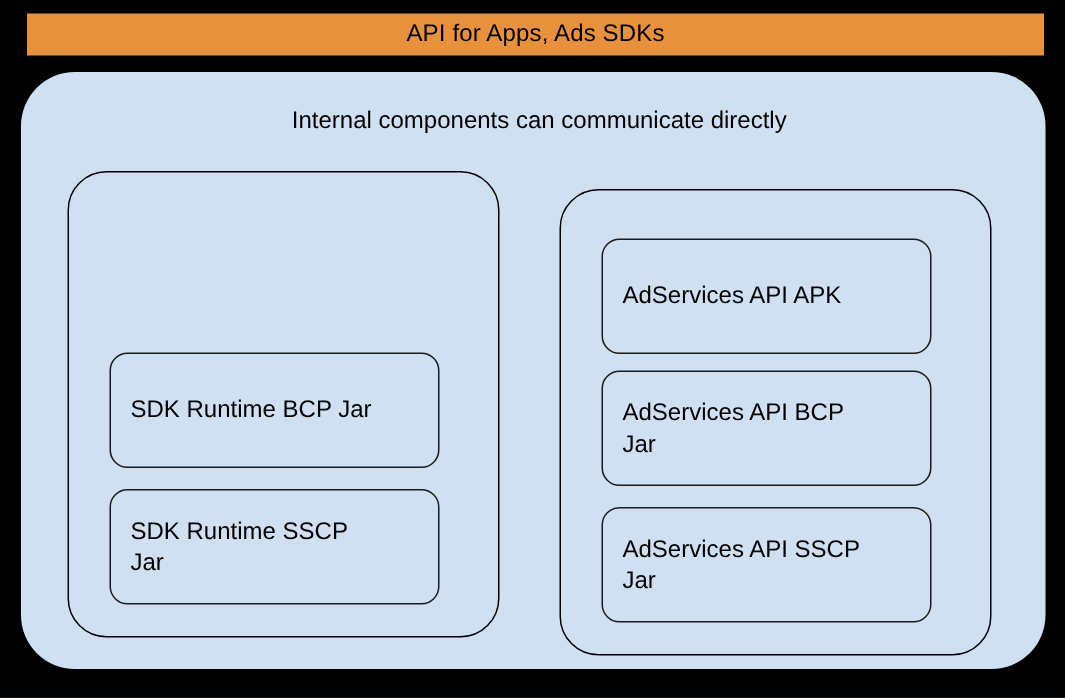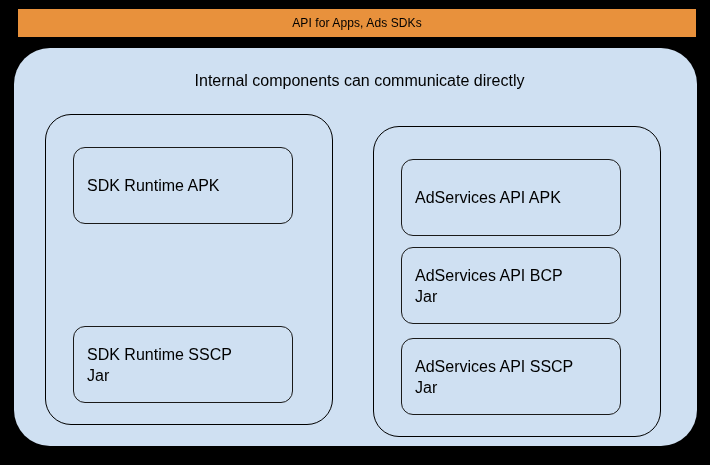--- a/index.html
+++ b/index.html
@@ -31,21 +31,21 @@
     top: 9px;
     width: 678px;
     height: 28px;
     background: #e8913c;
     display: flex;
     align-items: center;
     justify-content: center;
     box-sizing: border-box;
   }
   .header-banner-label {
-    font-size: 12px;
+    font-size: 16px;
     line-height: 18px;
     color: #000000;
     letter-spacing: 0.1px;
     white-space: nowrap;
   }
 
   
   .main-container {
     position: absolute;
     left: 14px;
@@ -116,22 +116,22 @@
 
   <div class="header-banner">
     <span class="header-banner-label">API for Apps, Ads SDKs</span>
   </div>
 
   <div class="main-container">
 
     <div class="container-caption">Internal components can communicate directly</div>
 
     <div class="group-box group-left">
-      <div class="component-box slot-0">
-        <span class="component-label">SDK Runtime APK</span>
+      <div class="component-box slot-1">
+        <span class="component-label">SDK Runtime BCP Jar</span>
       </div>
       <div class="component-box slot-2">
         <span class="component-label">SDK Runtime SSCP
 Jar</span>
       </div>
     </div>
 
     <div class="group-box group-right">
       <div class="component-box slot-0">
         <span class="component-label">AdServices API APK</span>

